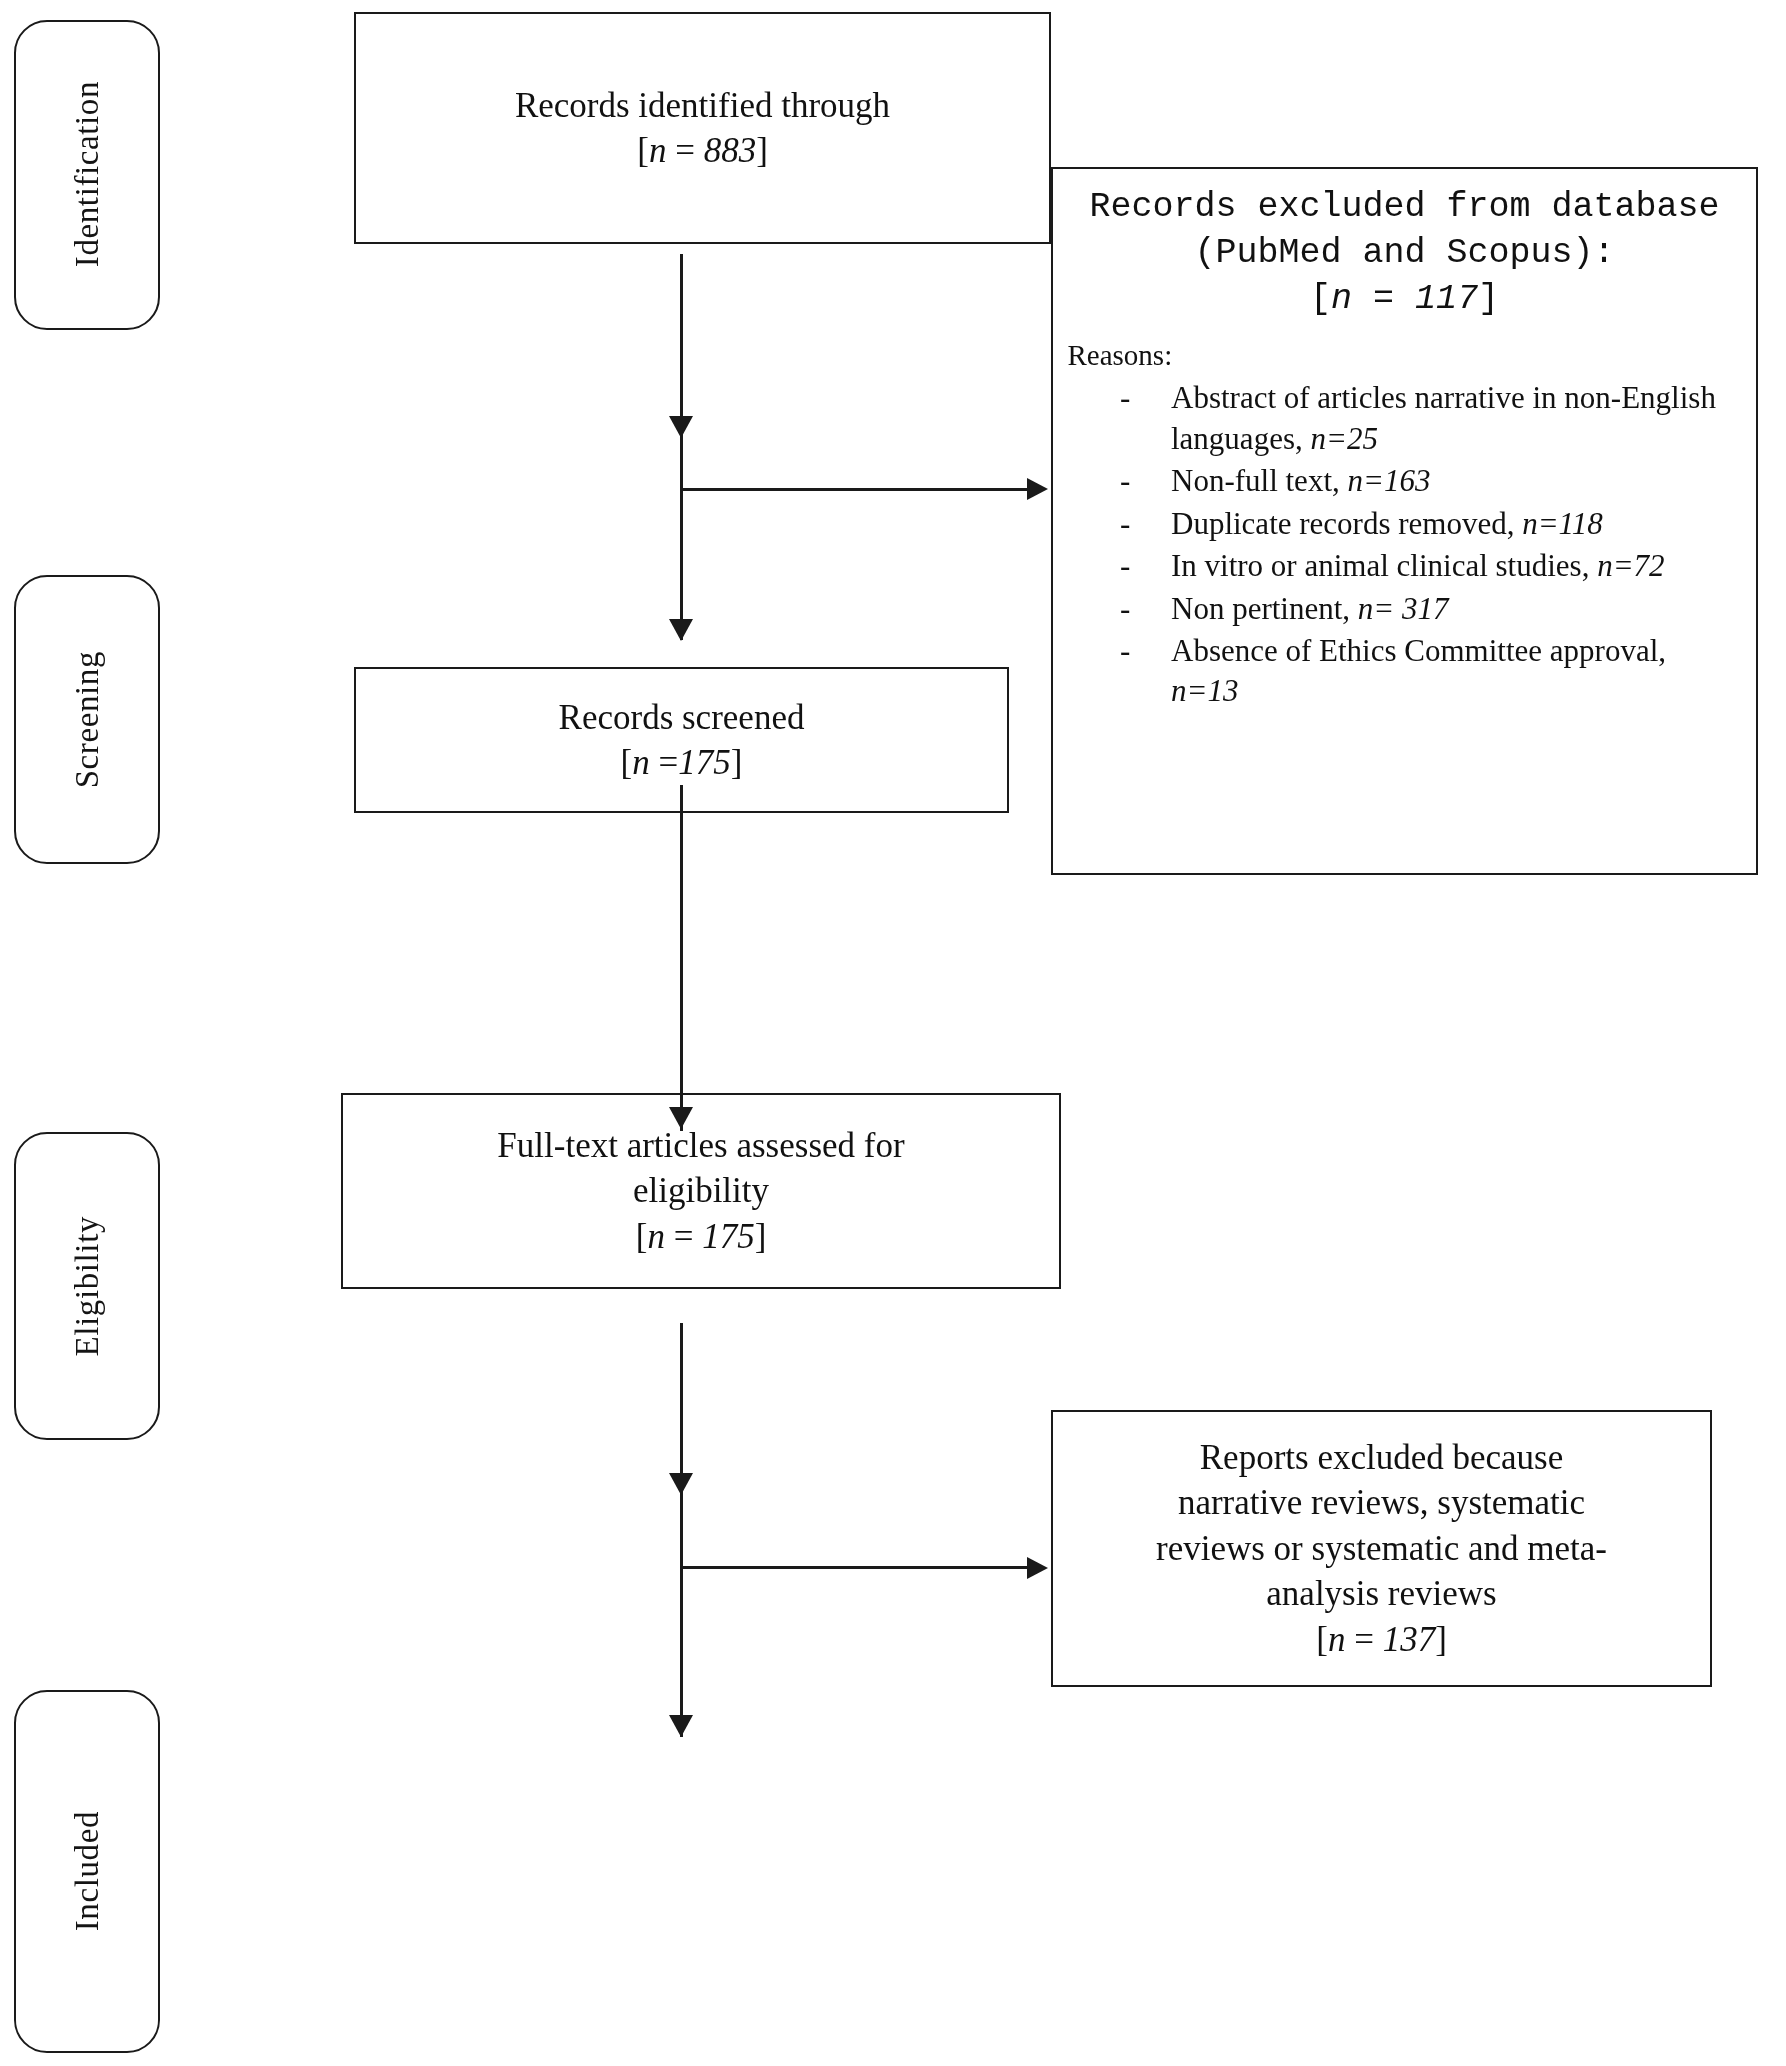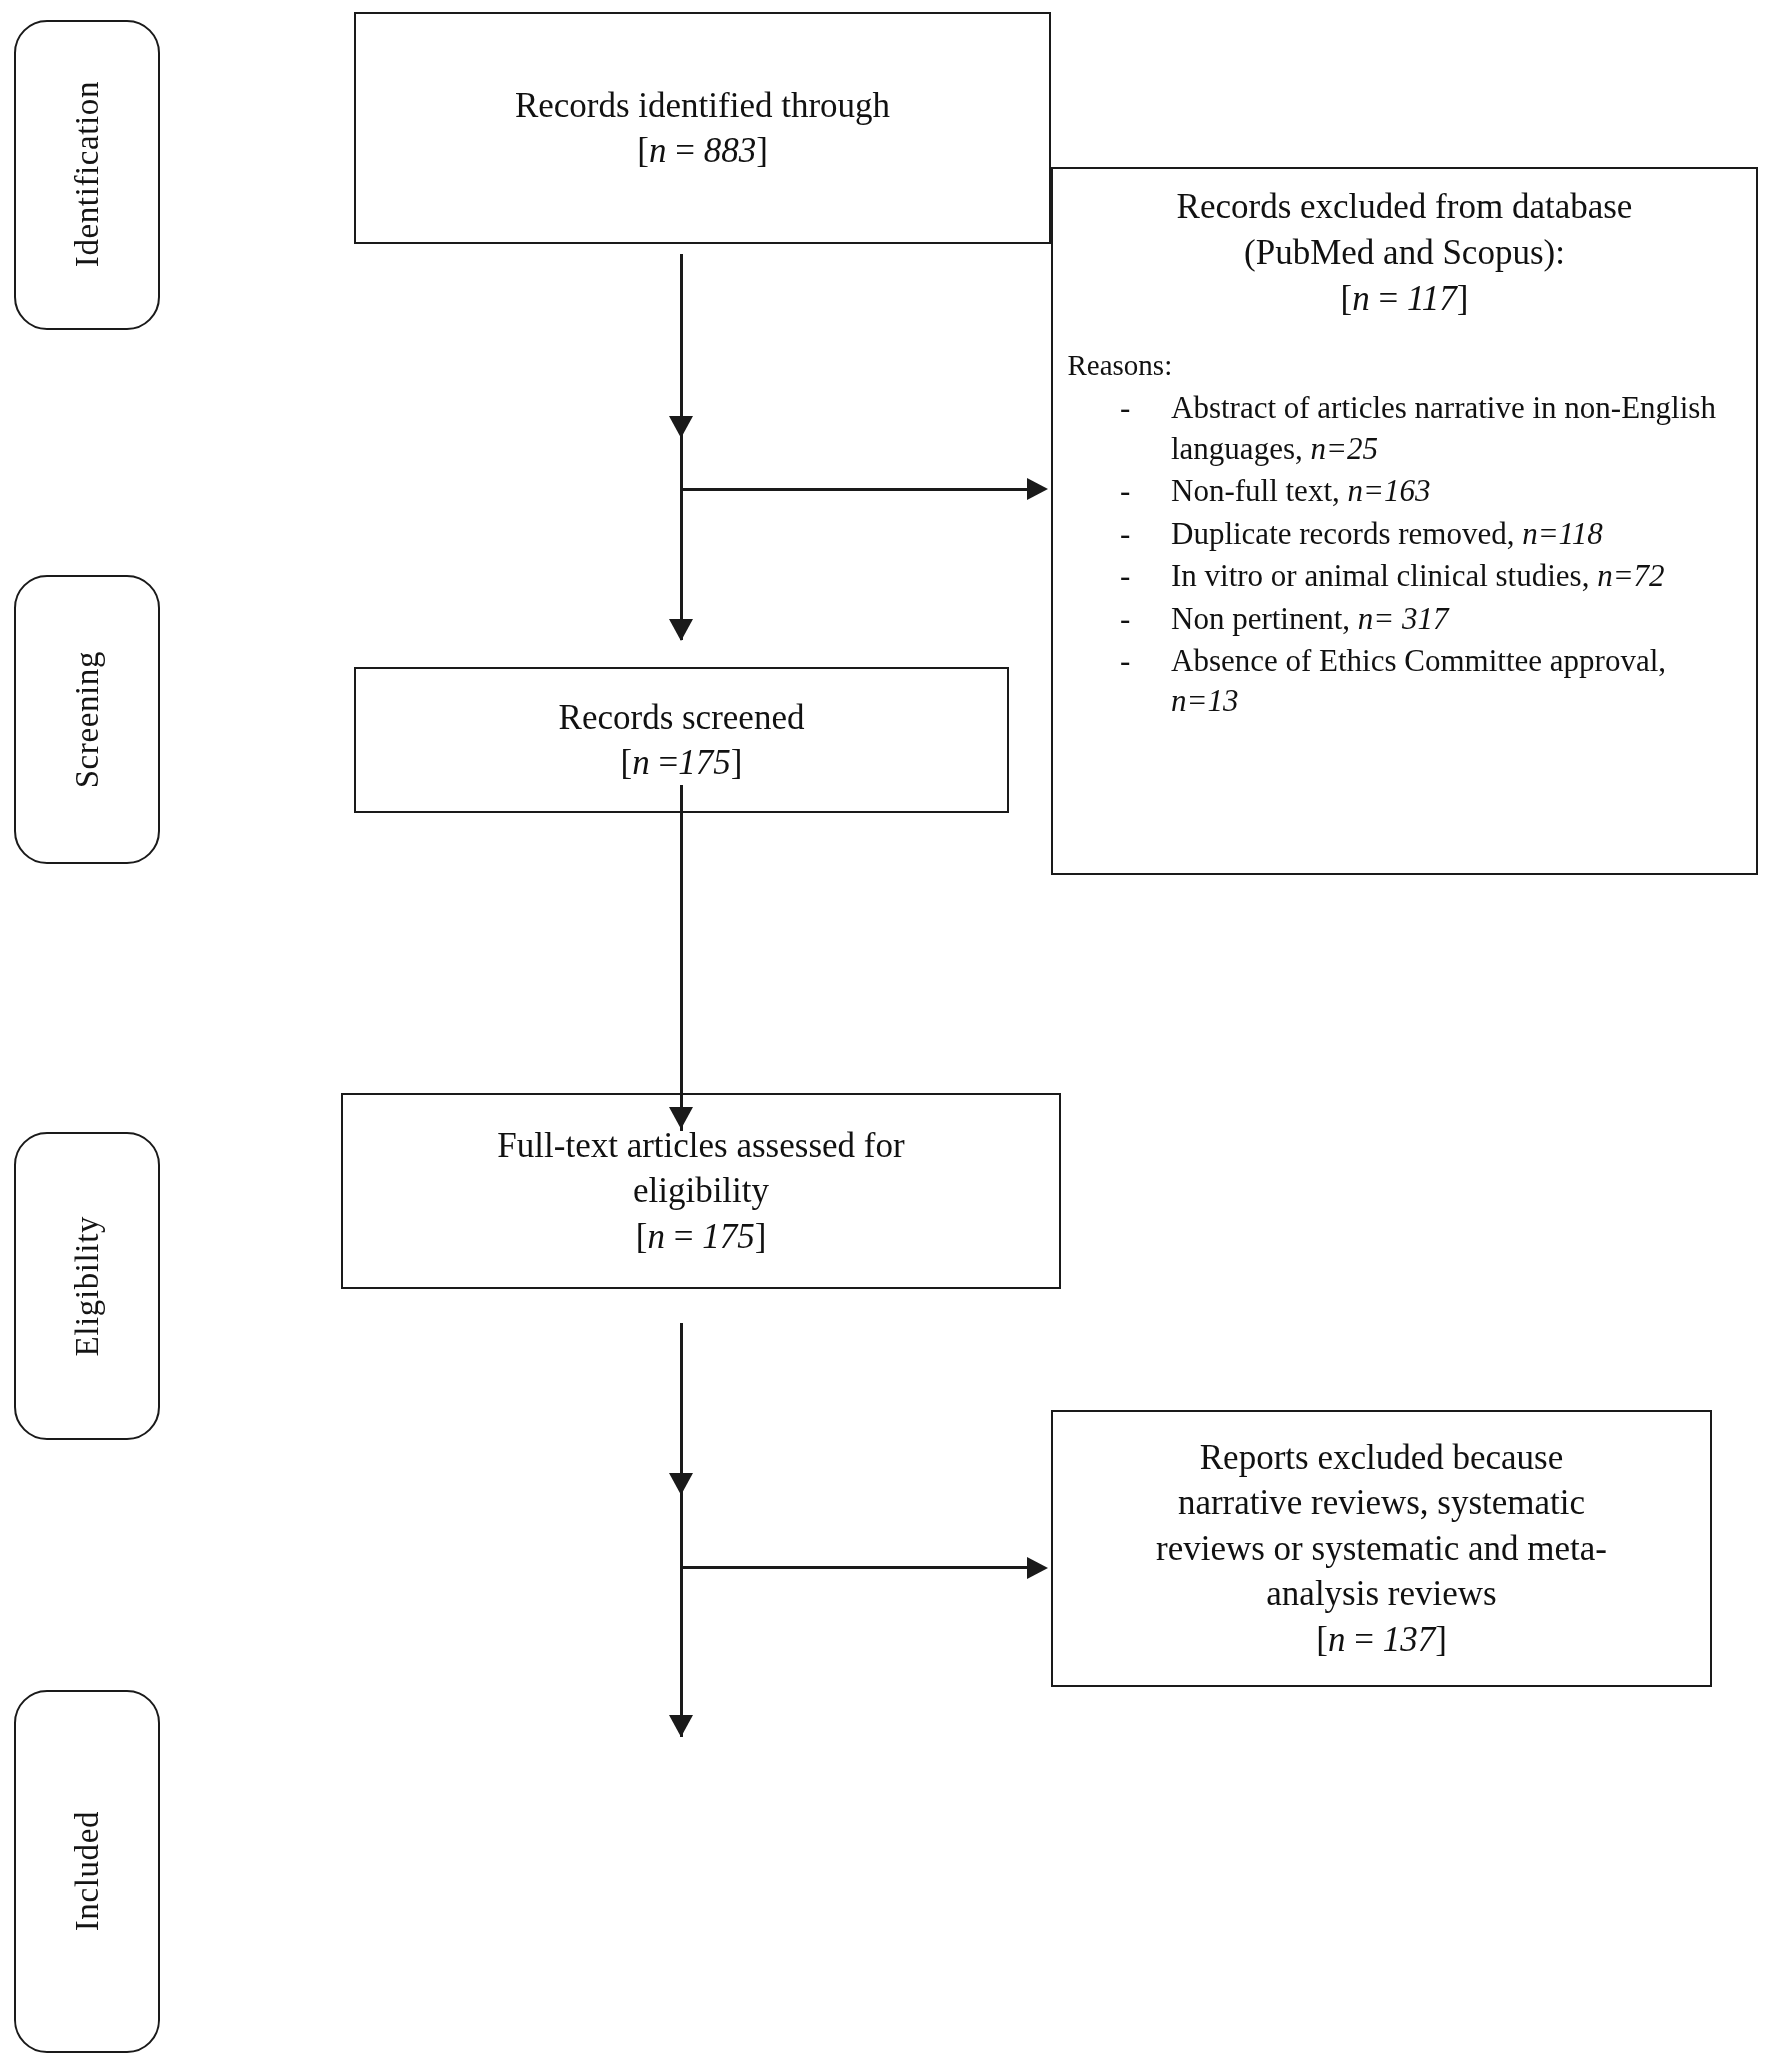--- a/index.html
+++ b/index.html
@@ -88,20 +88,21 @@
     left:0;
     top:0;
     font-size:31px;
   }
   .reasons li .num{ font-style:italic; }
 
   .hdr{
     width:100%;
     text-align:center;
     padding-top:14.5px;
+    font-family:Liberation Mono, monospace;
   }
   .hdr .line{ font-size:35px; line-height:1.32; }
 
   
   .vline{ position:absolute; width:2.8px; background:#1a1a1a; }
   .hline{ position:absolute; height:2.8px; background:#1a1a1a; }
   .arrow-down{
     position:absolute;
     width:0;height:0;
     border-left:12.3px solid transparent;
@@ -142,21 +143,21 @@
     <div class="line"><span>[</span><em class="v">n</em><span> = </span><em class="v">883</em><span>]</span></div>
   </div>
 
   <div class="box left-align" style="left:1051px;top:167px;width:707px;height:708px;">
     <div class="hdr">
       <div class="line">Records excluded from database</div>
       <div class="line">(PubMed and Scopus):</div>
       <div class="line"><span>[</span><em class="v">n</em><span> = </span><em class="v">117</em><span>]</span></div>
     </div>
 
-    <div class="reasons-head" style="margin-top:26px;">Reasons:</div>
+    <div class="reasons-head" style="margin-top:16px;">Reasons:</div>
 
     <ul class="reasons">
       <li>
         <span class="dash">-</span>
         <span>Abstract of articles narrative in non-English languages,</span>
         <em class="num">n</em><em class="num">=</em><em class="num">25</em>
       </li>
       <li>
         <span class="dash">-</span>
         <span>Non-full text,</span>

